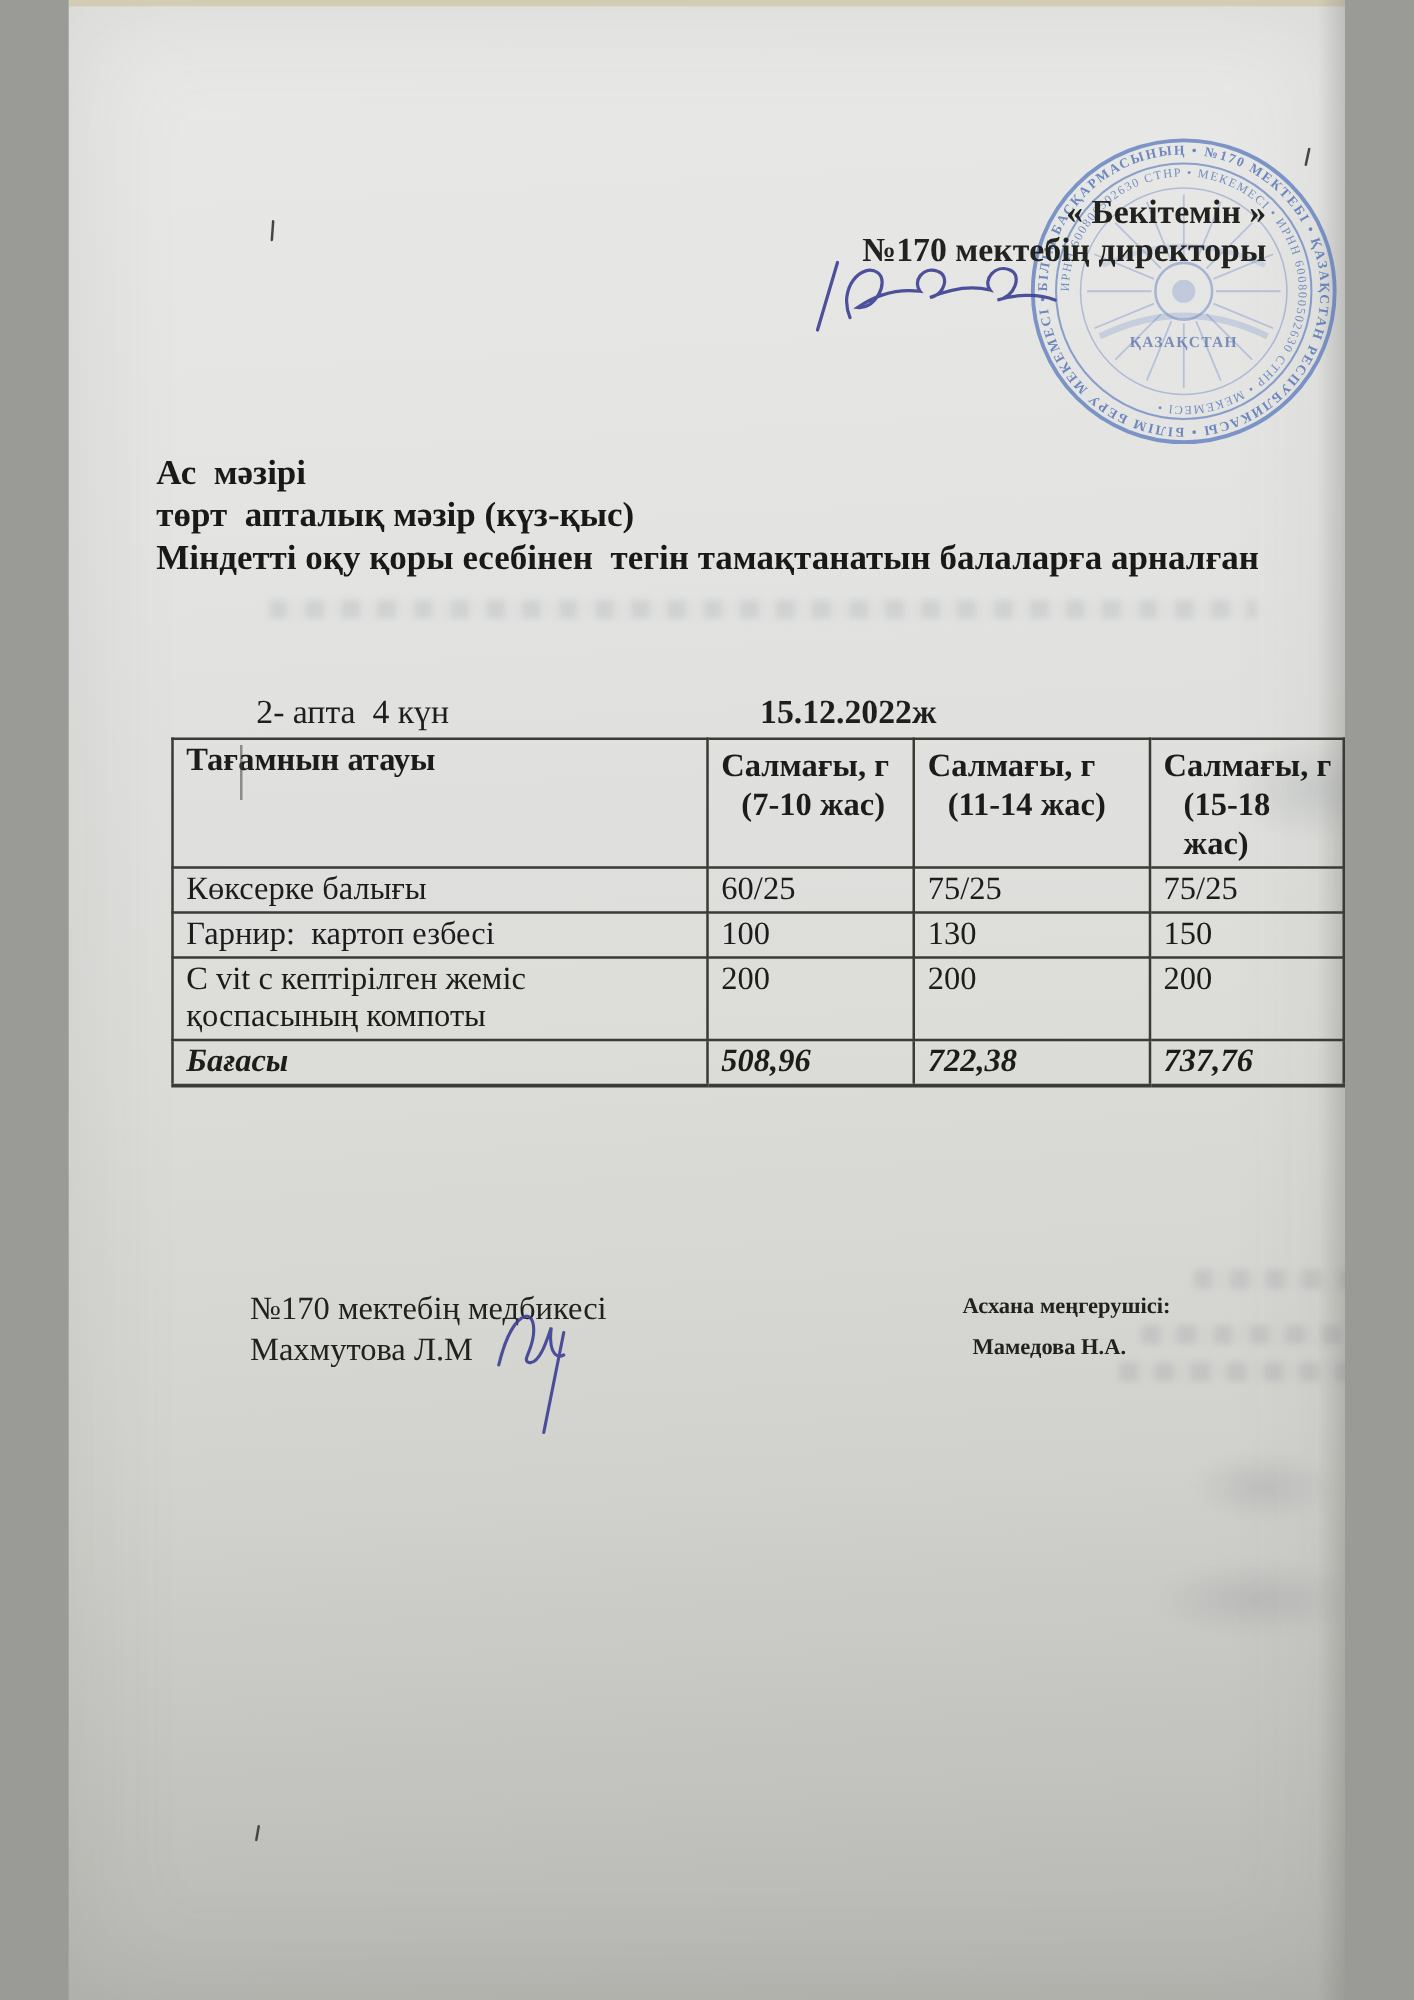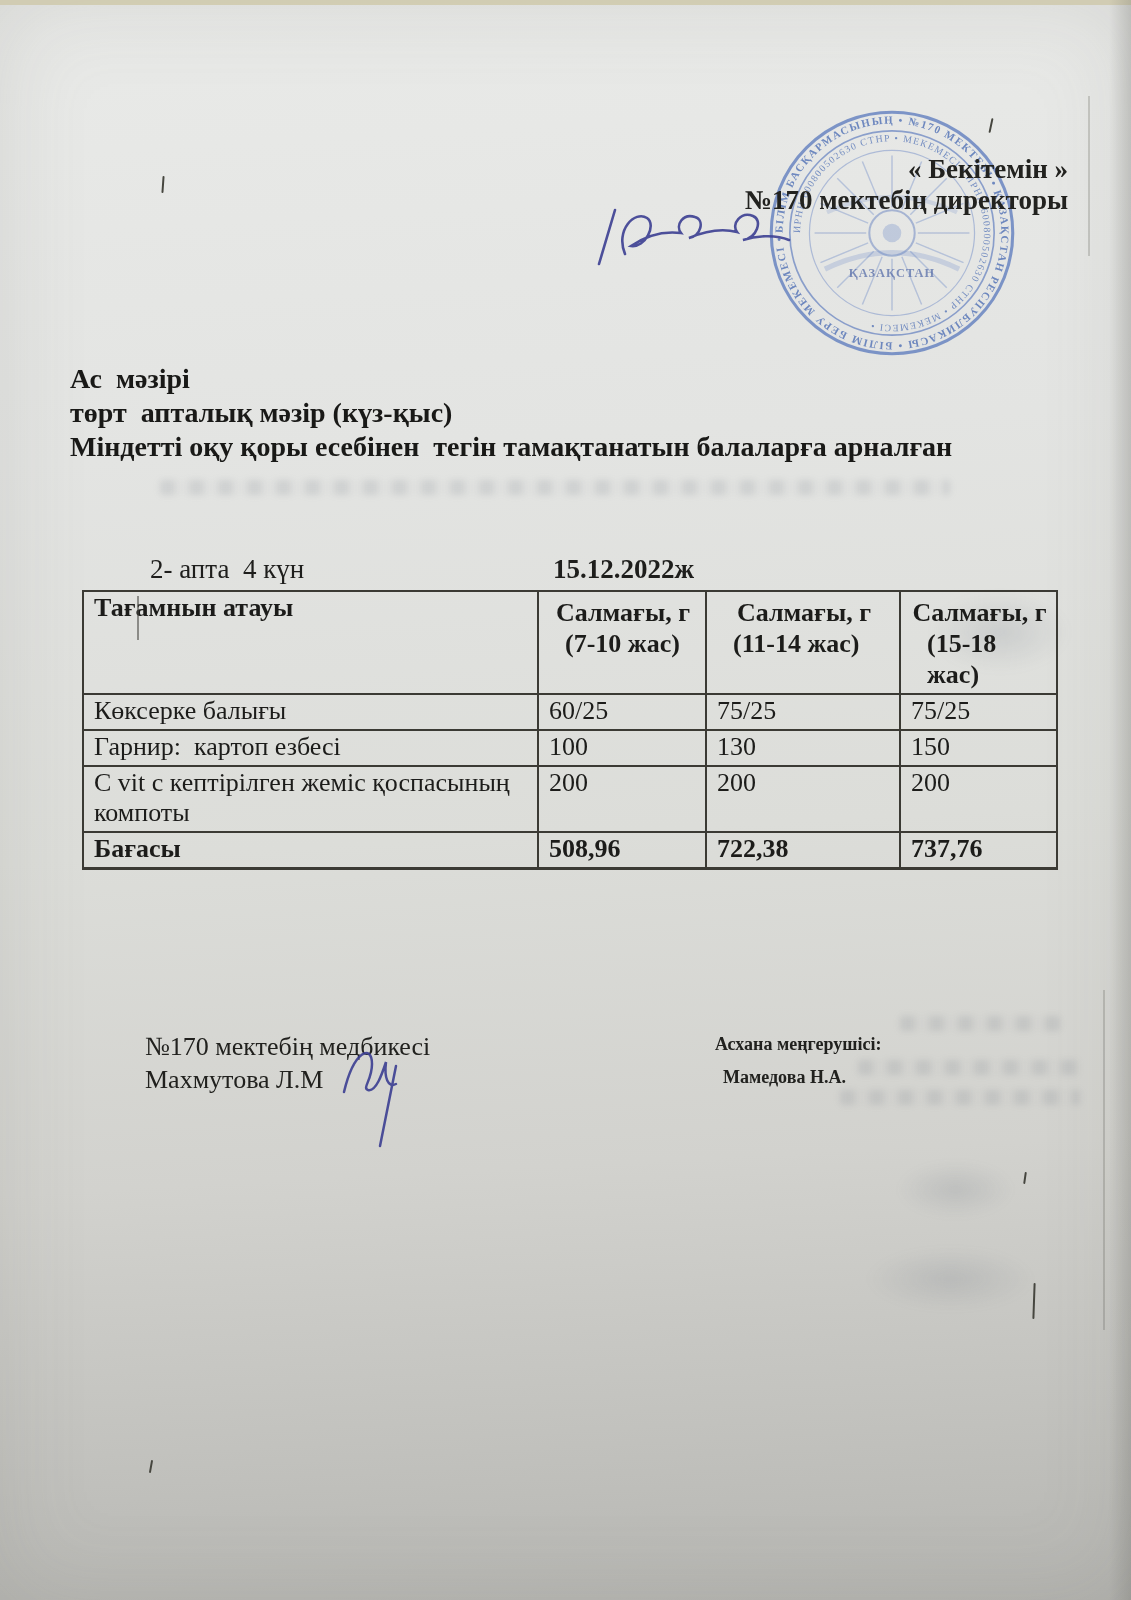--- a/index.html
+++ b/index.html
@@ -1,18 +1,18 @@
 <!DOCTYPE html>
 <html><head>
 <meta charset="utf-8">
 <style>
   html,body{margin:0;padding:0;background:#9a9a96;}
   .page{
     position:relative;
-    width:1131px;height:1600px;
+    width:1021px;height:1600px;
     margin:0 auto;
     overflow:hidden;
     font-family:"Liberation Serif","DejaVu Serif",serif;
     color:#1e1e1c;
     background:linear-gradient(177deg,#e9eae8 0%,#e3e4e2 28%,#dcddd9 52%,#d2d2ce 72%,#c2c2be 88%,#b5b5b1 100%);
     box-shadow:inset 0 0 90px rgba(110,110,105,.16);
   }
   .top-strip{position:absolute;left:0;top:0;width:100%;height:5px;background:#cfc9ac;opacity:.85;}
   .edge-band{position:absolute;right:0;top:0;width:22px;height:100%;
     background:linear-gradient(90deg,rgba(120,120,115,0),rgba(105,105,100,.25));}
@@ -37,24 +37,24 @@
   .meta-week{position:absolute;left:150px;top:554px;font-weight:normal;font-size:27px;text-align:center;}
   .meta-date{position:absolute;left:553px;top:554px;font-weight:bold;font-size:27px;}
 
   
   table.menu{position:absolute;left:82px;top:590px;border-collapse:collapse;table-layout:fixed;
     font-size:26px;color:#1c1c1a;}
   table.menu td,table.menu th{border:2px solid #3b3a34;padding:1px 8px 3px 10px;
     vertical-align:top;text-align:left;font-weight:normal;overflow:hidden;}
   table.menu th{font-weight:bold;}
   th.dish-h{vertical-align:middle;padding-left:12px;}
-  .h-main{line-height:31px;padding-top:4px;text-align:center;}
+  .h-main{line-height:31px;padding-top:4px;}
   .h-sub{line-height:31px;margin-left:16px;}
   th.col3h{padding-left:14px;}
-  tr.price td{font-weight:bold;border-bottom-width:3px;}
+  tr.price td{font-weight:bold;border-bottom-width:3px;font-style:italic;}
   td.name{padding-left:12px;}
 
   
   .tick{position:absolute;width:2px;background:#46463f;border-radius:1px;}
   .crease{position:absolute;width:2px;filter:blur(.6px);background:rgba(95,95,88,.26);}
   .artifact-line{position:absolute;width:2px;background:rgba(70,70,64,.55);}
   .ghost-line{position:absolute;height:15px;filter:blur(3px);border-radius:3px;
     background:repeating-linear-gradient(90deg,rgba(104,111,124,.15) 0 15px,rgba(104,111,124,.02) 15px 29px);}
   .ghost-blob{position:absolute;filter:blur(4px);
     background:radial-gradient(closest-side,rgba(104,111,124,.17),rgba(104,111,124,0));}

